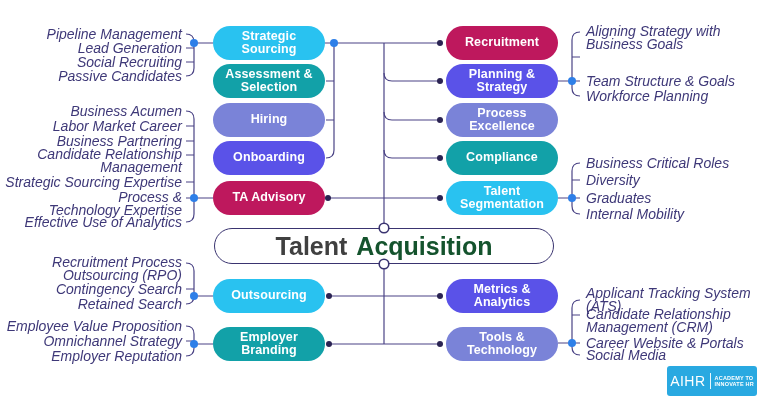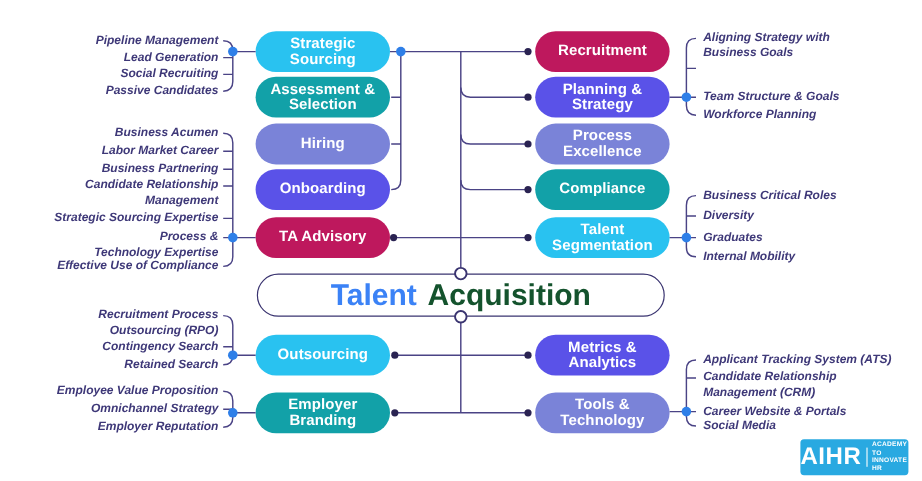--- a/index.html
+++ b/index.html
@@ -16,34 +16,34 @@
   .cyan{background:#29C2F0}
   .teal{background:#12A1A8}
   .periwinkle{background:#7A83D8}
   .indigo{background:#5A52E8}
   .blue{background:#be185d}
   .title-pill{
     position:absolute;left:214px;top:228px;width:340px;height:36px;
     background:#fff;border:1.6px solid #3A3470;border-radius:19px;
     display:flex;align-items:center;justify-content:center;gap:9px;box-sizing:border-box;
   }
-  .t1{color:#3b82f6;font-weight:800;font-size:25px;}
+  .t1{color:#404040;font-weight:800;font-size:25px;}
   .t2{color:#14532d;font-weight:800;font-size:25px;}
   .ann{
-    position:absolute;font-style:italic;font-weight:700;font-size:10px;line-height:13px;
+    position:absolute;font-style:italic;font-weight:400;font-size:14px;line-height:13px;
     color:#3E3878;white-space:pre-line;transform:translateY(-50%);
   }
   .ann.l{right:586px;text-align:right;}
   .ann.r{left:586px;text-align:left;}
   svg.wires{position:absolute;left:0;top:0;pointer-events:none;}
   .logo{
     position:absolute;right:11px;bottom:5px;width:90px;height:30px;background:#29A9E1;
     border-radius:3px;display:flex;align-items:center;justify-content:center;gap:4px;color:#fff;
   }
-  .logo-brand{font-size:20px;font-weight:700;letter-spacing:.5px;}
+  .logo-brand{font-size:14px;font-weight:400;letter-spacing:.5px;}
   .logo-divider{width:1px;height:16px;background:#fff;opacity:.9;}
   .logo-tagline{font-size:5.5px;line-height:6.5px;font-weight:700;white-space:pre-line;letter-spacing:.2px;}
 </style>
 </head>
 <body>
 
 <div id="canvas">
 
   <div class="node cyan" style="left:213px;top:26px">Strategic Sourcing</div>
   <div class="node teal" style="left:213px;top:64px">Assessment &amp; Selection</div>
@@ -72,21 +72,21 @@
   <div class="ann l" style="top:76px">Passive Candidates</div>
 
   <div class="ann l" style="top:111px">Business Acumen</div>
   <div class="ann l" style="top:126px">Labor Market Career</div>
   <div class="ann l" style="top:141px">Business Partnering</div>
   <div class="ann l" style="top:161px">Candidate Relationship
 Management</div>
   <div class="ann l" style="top:182px">Strategic Sourcing Expertise</div>
   <div class="ann l" style="top:204px">Process &amp;
 Technology Expertise</div>
-  <div class="ann l" style="top:222px">Effective Use of Compliance</div>
+  <div class="ann l" style="top:222px">Effective Use of Analytics</div>
 
   <div class="ann l" style="top:269px">Recruitment Process
 Outsourcing (RPO)</div>
   <div class="ann l" style="top:289px">Contingency Search</div>
   <div class="ann l" style="top:304px">Retained Search</div>
 
   <div class="ann l" style="top:326px">Employee Value Proposition</div>
   <div class="ann l" style="top:341px">Omnichannel Strategy</div>
   <div class="ann l" style="top:356px">Employer Reputation</div>
 

